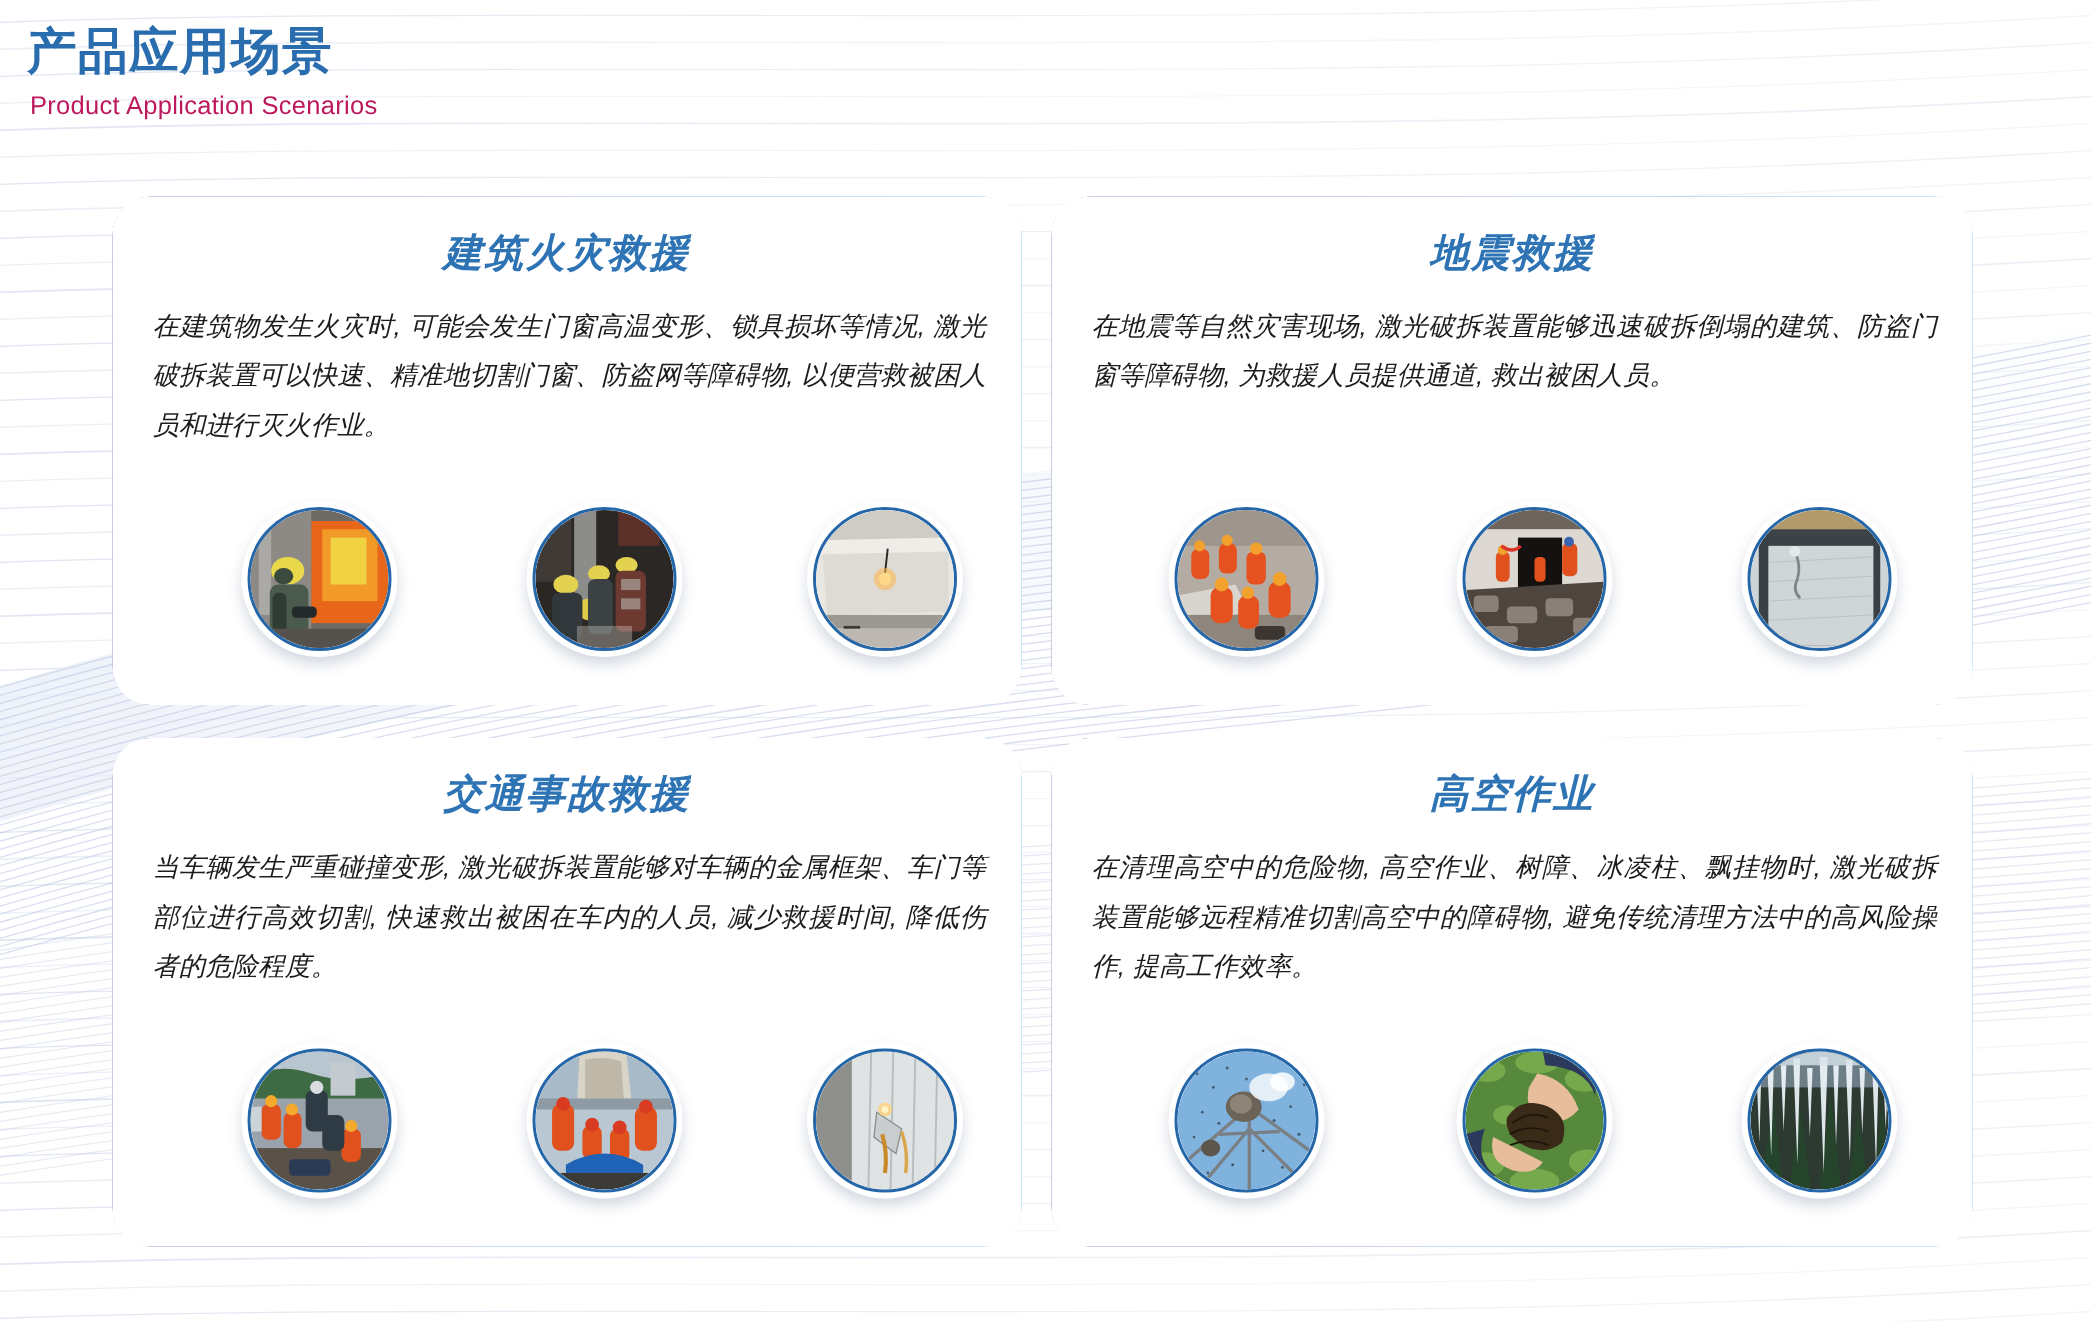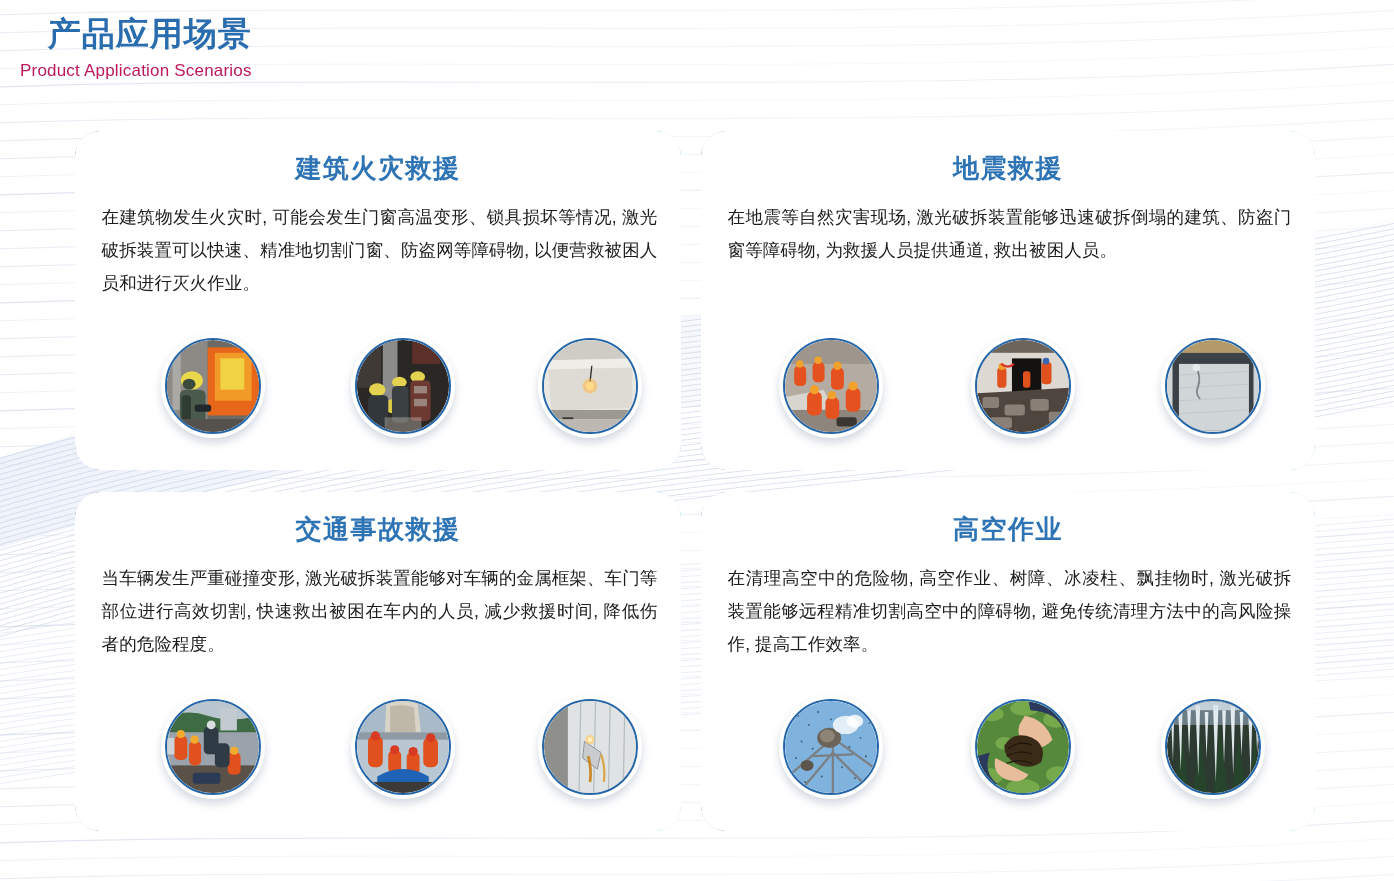--- a/index.html
+++ b/index.html
@@ -8,21 +8,21 @@
     background:#ffffff;
     font-family:"Liberation Sans","DejaVu Sans",sans-serif;
     overflow:hidden;
     position:relative;
   }
 
   
   #bg-lines{position:absolute;inset:0;width:1394px;height:881px;z-index:0;pointer-events:none;}
 
   
-  .header{position:absolute;left:18px;top:14px;z-index:5;text-align:right;}
+  .header{position:absolute;left:18px;top:14px;z-index:5;}
   .header h1{
     margin:0;
     font-size:33px;
     line-height:40px;
     font-weight:bold;
     letter-spacing:1px;
     color:#2A6DAE;
   }
   .header h2{
     margin:7px 0 0 2px;
@@ -46,21 +46,21 @@
     background:linear-gradient(100deg,#2F3B7D 0%,#32418A 22%,#2F73BE 62%,#2BA5DF 88%,#35B1E6 100%);}
   .card.c2{left:701px; top:131px; width:614px; height:339px;
     background:linear-gradient(100deg,#2F3B7D 0%,#32418A 22%,#2F73BE 62%,#2BA5DF 88%,#35B1E6 100%);}
   .card.c3{left:75px;  top:492px; width:606px; height:339px;
     background:linear-gradient(100deg,#2F3B7D 0%,#32418A 22%,#2F73BE 62%,#2BA5DF 88%,#35B1E6 100%);}
   .card.c4{left:701px; top:492px; width:614px; height:339px;
     background:linear-gradient(100deg,#2F3B7D 0%,#32418A 22%,#2F73BE 62%,#2BA5DF 88%,#35B1E6 100%);}
   .card .mask{
     position:absolute;inset:0;border-radius:25px;background:#ffffff;
   }
-  .card .content{position:relative;z-index:2;width:100%;height:100%;}
+  .card .content{position:relative;z-index:2;width:100%;height:100%;font-style:italic;}
 
   .card-title{
     position:absolute;left:0;right:0;top:18px;
     text-align:center;
     font-size:26px;
     line-height:34px;
     font-weight:bold;
     color:#2E74B5;
     letter-spacing:1.5px;
   }

